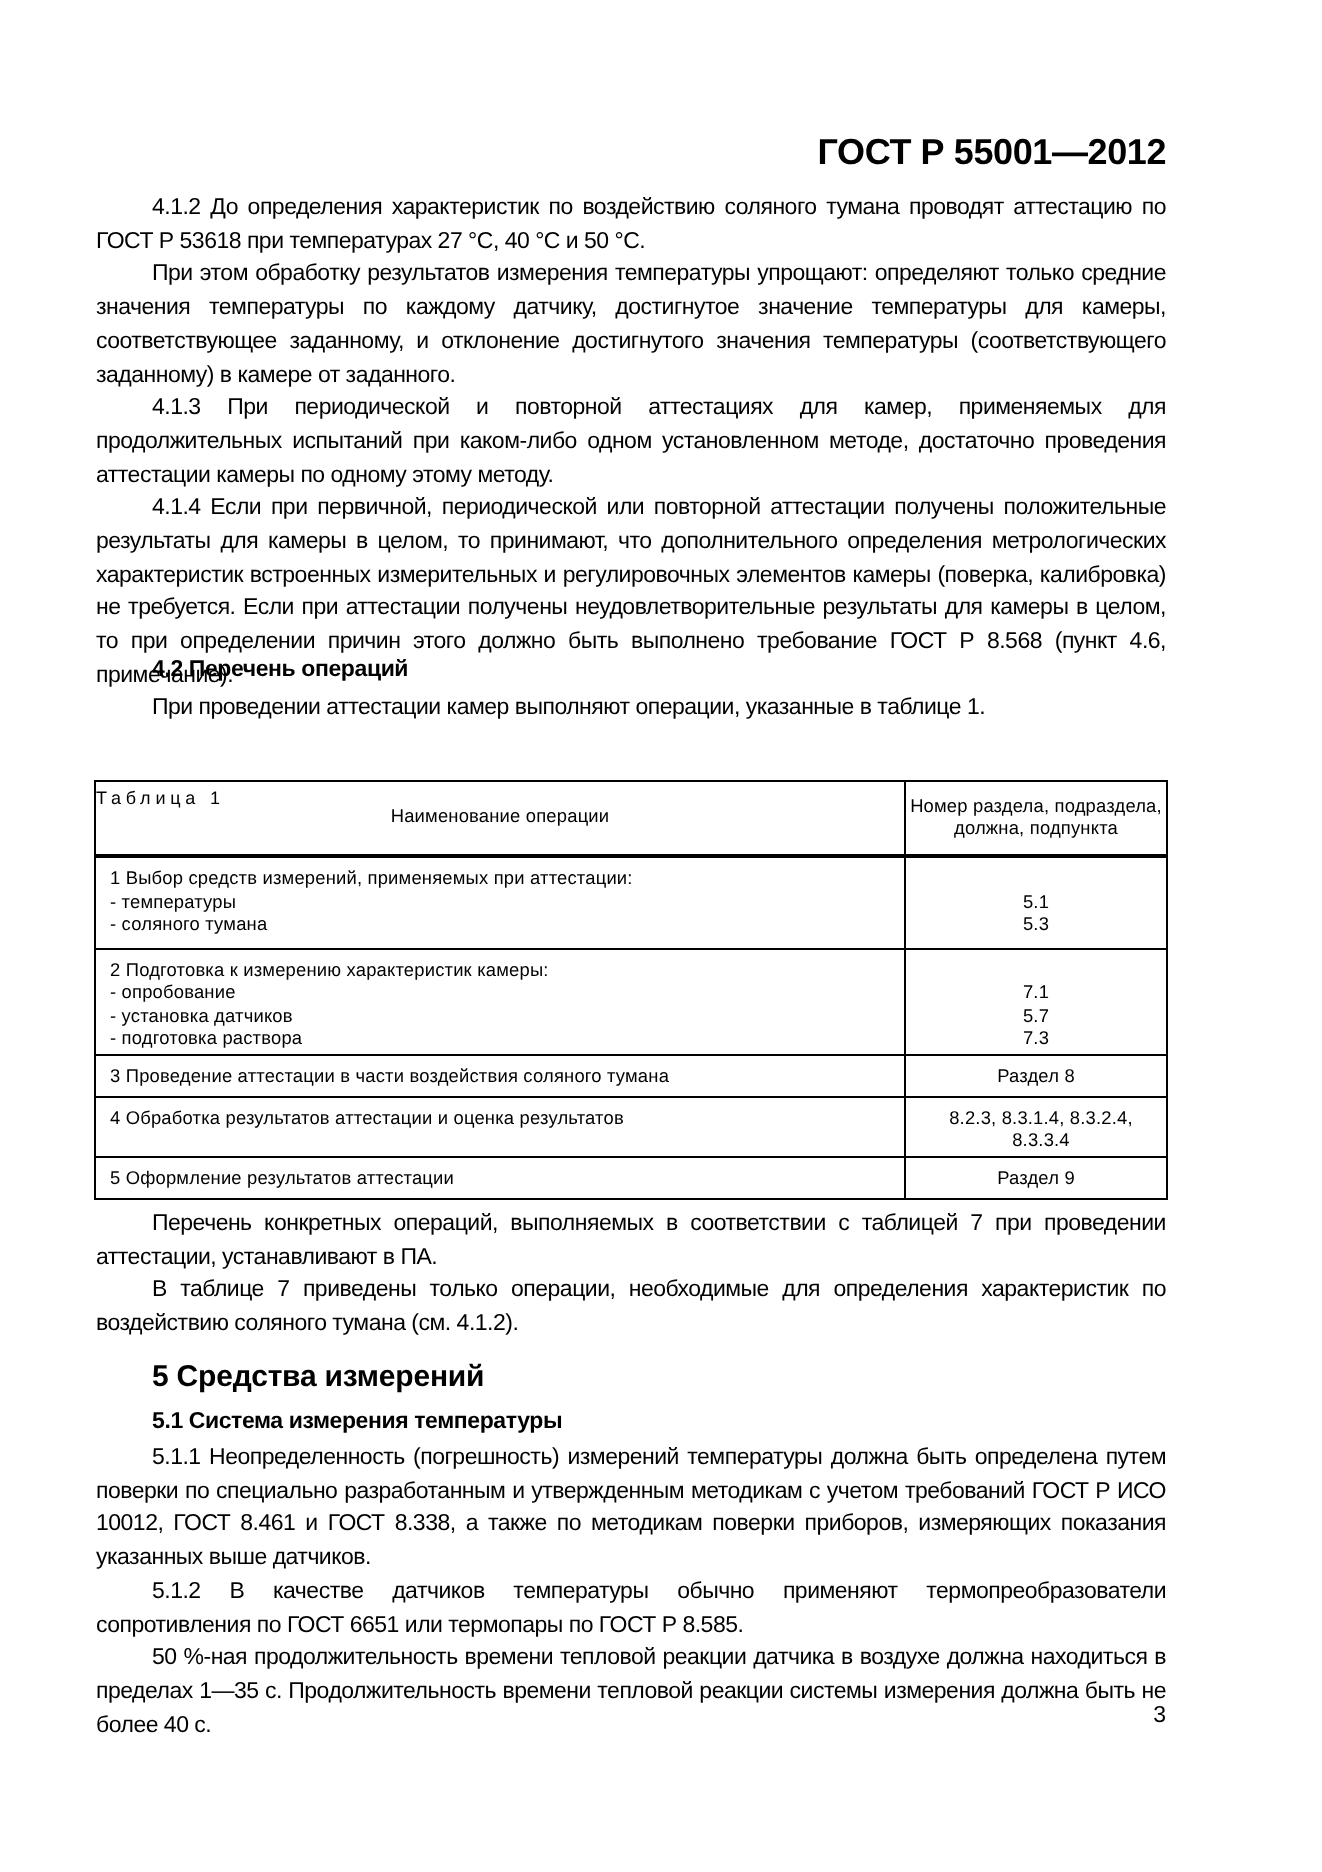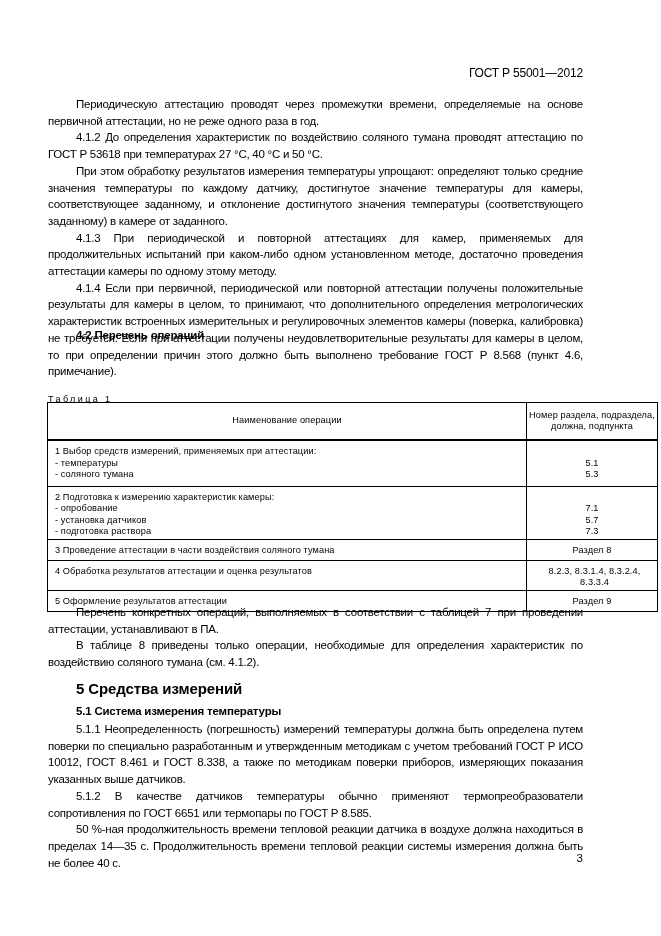--- a/index.html
+++ b/index.html
@@ -1,51 +1,53 @@
 <!DOCTYPE html>
 <html><head>
 <meta charset="utf-8">
 <style>
   html, body { margin: 0; padding: 0; background: #ffffff; }
   body { width: 661px; height: 936px; position: relative; overflow: hidden;
          font-family: "Liberation Sans", sans-serif; color: #000; }
   .page { position: absolute; left: 0; top: 0; width: 661px; height: 936px; }
-  .hdr { position: absolute; top: 66px; right: 78px; font-size: 12px; font-weight: normal; letter-spacing: -0.2px; }
+  .hdr { position: absolute; top: 66px; right: 78px; font-size: 18px; font-weight: bold; letter-spacing: -0.2px; }
   .txt { position: absolute; left: 48px; width: 535px; font-size: 11.5px; line-height: 16.7px;
          text-align: justify; letter-spacing: -0.25px; }
   .txt p { margin: 0; text-indent: 28px; }
   .h2 { position: absolute; left: 76px; font-size: 11.5px; font-weight: bold; letter-spacing: -0.2px; }
   .h1 { position: absolute; left: 76px; font-size: 15px; font-weight: bold; letter-spacing: -0.1px; }
   .tcap { position: absolute; left: 48px; top: 394px; font-size: 9px; letter-spacing: 2.4px; }
-  table.t { position: absolute; left: 47px; top: 402px; width: 611px; border-collapse: collapse;
+  table.t { position: absolute; left: 47px; top: 390px; width: 537px; border-collapse: collapse;
             font-size: 9.2px; line-height: 11.5px; letter-spacing: 0.1px; padding-left: 15px; }
   table.t td, table.t th { border: 1px solid #000; padding: 0; vertical-align: top; font-weight: normal; }
   table.t th { text-align: center; vertical-align: middle; height: 36px; border-bottom: 2px solid #000; }
   table.t th.c2 { width: 130px; }
   td.op { padding: 5px 0 1px 7px !important; }
   td.num { text-align: center; padding: 5px 0 1px 0 !important; }
   td.numl { text-align: center; padding: 5px 0 1px 5px !important; }
   .pnum { position: absolute; top: 852px; right: 78px; font-size: 11.5px; }
 </style>
 </head>
 <body>
 
 <div class="page">
 
   <div class="hdr">ГОСТ Р 55001—2012</div>
 
   <div class="txt" style="top:96px;">
-    <p>Периодическую аттестацию проводят через промежутки времени, определяемые на основе первичной аттестации, но не реже одного раза в год.</p>
     <p>4.1.2 До определения характеристик по воздействию соляного тумана проводят аттестацию по ГОСТ Р 53618 при температурах 27 °С, 40 °С и 50 °С.</p>
     <p>При этом обработку результатов измерения температуры упрощают: определяют только средние значения температуры по каждому датчику, достигнутое значение температуры для камеры, соответствующее заданному, и отклонение достигнутого значения температуры (соответствующего заданному) в камере от заданного.</p>
     <p>4.1.3 При периодической и повторной аттестациях для камер, применяемых для продолжительных испытаний при каком-либо одном установленном методе, достаточно проведения аттестации камеры по одному этому методу.</p>
     <p>4.1.4 Если при первичной, периодической или повторной аттестации получены положительные результаты для камеры в целом, то принимают, что дополнительного определения метрологических характеристик встроенных измерительных и регулировочных элементов камеры (поверка, калибровка) не требуется. Если при аттестации получены неудовлетворительные результаты для камеры в целом, то при определении причин этого должно быть выполнено требование ГОСТ Р 8.568 (пункт 4.6, примечание).</p>
   </div>
 
   <div class="h2" style="top:329px;">4.2 Перечень операций</div>
+  <div class="txt" style="top:346px;">
+    <p>При проведении аттестации камер выполняют операции, указанные в таблице 1.</p>
+  </div>
 
   <div class="tcap">Таблица 1</div>
 
   <table class="t">
     <tbody>
         <tr>
       <th>Наименование операции</th>
       <th class="c2">Номер раздела, подраздела, должна, подпункта</th>
     </tr>
     <tr style="height:46px;margin-top:28px;">
@@ -97,26 +99,26 @@
       </td>
       <td class="num">
         <div>Раздел 9</div>
       </td>
     </tr>
   </tbody>
     </table>
 
   <div class="txt" style="top:604px;">
     <p>Перечень конкретных операций, выполняемых в соответствии с таблицей 7 при проведении аттестации, устанавливают в ПА.</p>
-    <p>В таблице 8 приведены только операции, необходимые для определения характеристик по воздействию соляного тумана (см. 4.1.2).</p>
+    <p>В таблице 7 приведены только операции, необходимые для определения характеристик по воздействию соляного тумана (см. 4.1.2).</p>
   </div>
 
   <div class="h1" style="top:680px;">5 Средства измерений</div>
   <div class="h2" style="top:705px;">5.1 Система измерения температуры</div>
 
   <div class="txt" style="top:721px;">
     <p>5.1.1 Неопределенность (погрешность) измерений температуры должна быть определена путем поверки по специально разработанным и утвержденным методикам с учетом требований ГОСТ Р ИСО 10012, ГОСТ 8.461 и ГОСТ 8.338, а также по методикам поверки приборов, измеряющих показания указанных выше датчиков.</p>
     <p>5.1.2 В качестве датчиков температуры обычно применяют термопреобразователи сопротивления по ГОСТ 6651 или термопары по ГОСТ Р 8.585.</p>
-    <p>50 %-ная продолжительность времени тепловой реакции датчика в воздухе должна находиться в пределах 14—35 с. Продолжительность времени тепловой реакции системы измерения должна быть не более 40 с.</p>
+    <p>50 %-ная продолжительность времени тепловой реакции датчика в воздухе должна находиться в пределах 1—35 с. Продолжительность времени тепловой реакции системы измерения должна быть не более 40 с.</p>
   </div>
 
   <div class="pnum">3</div>
 </div>
 
 </body></html>

